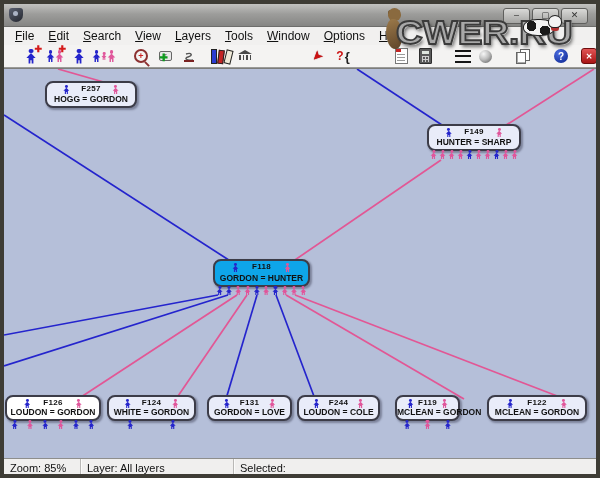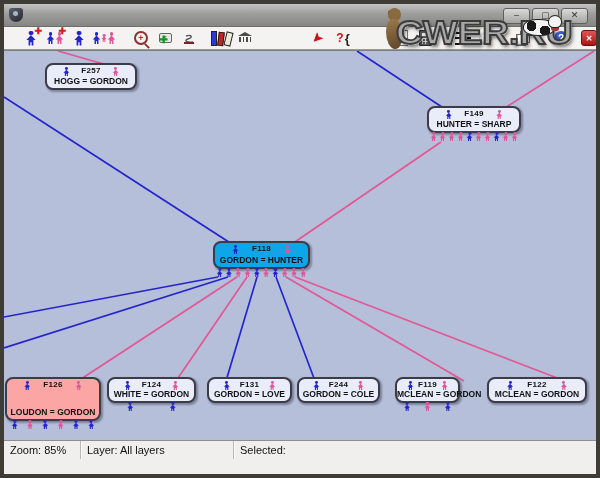--- a/index.html
+++ b/index.html
@@ -84,20 +84,31 @@
       <span class="wb">–</span>
       <span class="wb">▢</span>
       <span class="wb">✕</span>
     </span>
   </div>
 
   <span class="jester"></span>
   <span class="cow"></span>
   <div class="watermark">CWER.RU</div>
 
+  <div class="menubar">
+      <span class="mi"><u>F</u>ile</span>
+      <span class="mi"><u>E</u>dit</span>
+      <span class="mi"><u>S</u>earch</span>
+      <span class="mi"><u>V</u>iew</span>
+      <span class="mi"><u>L</u>ayers</span>
+      <span class="mi"><u>T</u>ools</span>
+      <span class="mi"><u>W</u>indow</span>
+      <span class="mi"><u>O</u>ptions</span>
+      <span class="mi"><u>H</u>elp</span>
+    </div>
 
   <div class="toolbar">
     <span class="tb" style="margin-left:16px">
         <i class="pp m lg"></i>
         <b class="xplus">✚</b>
       </span>
     <span class="tb" style="margin-left:2px">
         <i class="pp m md"></i>
         <i class="pp f md"></i>
         <b class="xplus">✚</b>
@@ -215,21 +226,21 @@
           <i class="pp f"></i>
           <i class="pp f"></i>
           <i class="pp m"></i>
           <i class="pp f"></i>
           <i class="pp m"></i>
           <i class="pp f"></i>
           <i class="pp f"></i>
           <i class="pp f"></i>
         </div>
       </div>
-      <div class="fbox" style="left: 1px; top: 326px; width: 96px; height: 44px; background: #fca5a5;">
+      <div class="fbox" style="left: 1px; top: 326px; width: 96px; height: 26px; background: #ffffff;">
         <i class="pp m picn pm"></i>
         <div class="fid">F126</div>
         <i class="pp f picn pf"></i>
         <div class="flabel">LOUDON = GORDON</div>
         <div class="kids">
           <i class="pp m"></i>
           <i class="pp f"></i>
           <i class="pp m"></i>
           <i class="pp f"></i>
           <i class="pp m"></i>
@@ -249,21 +260,21 @@
       <div class="fbox" style="left: 203px; top: 326px; width: 85px; height: 26px; background: rgb(233, 236, 249);">
         <i class="pp m picn pm"></i>
         <div class="fid">F131</div>
         <i class="pp f picn pf"></i>
         <div class="flabel">GORDON = LOVE</div>
       </div>
       <div class="fbox" style="left: 293px; top: 326px; width: 83px; height: 26px; background: rgb(233, 236, 249);">
         <i class="pp m picn pm"></i>
         <div class="fid">F244</div>
         <i class="pp f picn pf"></i>
-        <div class="flabel">GORDON = COLE</div>
+        <div class="flabel">LOUDON = COLE</div>
       </div>
       <div class="fbox" style="left: 391px; top: 326px; width: 65px; height: 26px; background: rgb(233, 236, 249);">
         <i class="pp m picn pm"></i>
         <div class="fid">F119</div>
         <i class="pp f picn pf"></i>
         <div class="flabel">MCLEAN = GORDON</div>
         <div class="kids">
           <i class="pp m"></i>
           <i class="pp f"></i>
           <i class="pp m"></i>

